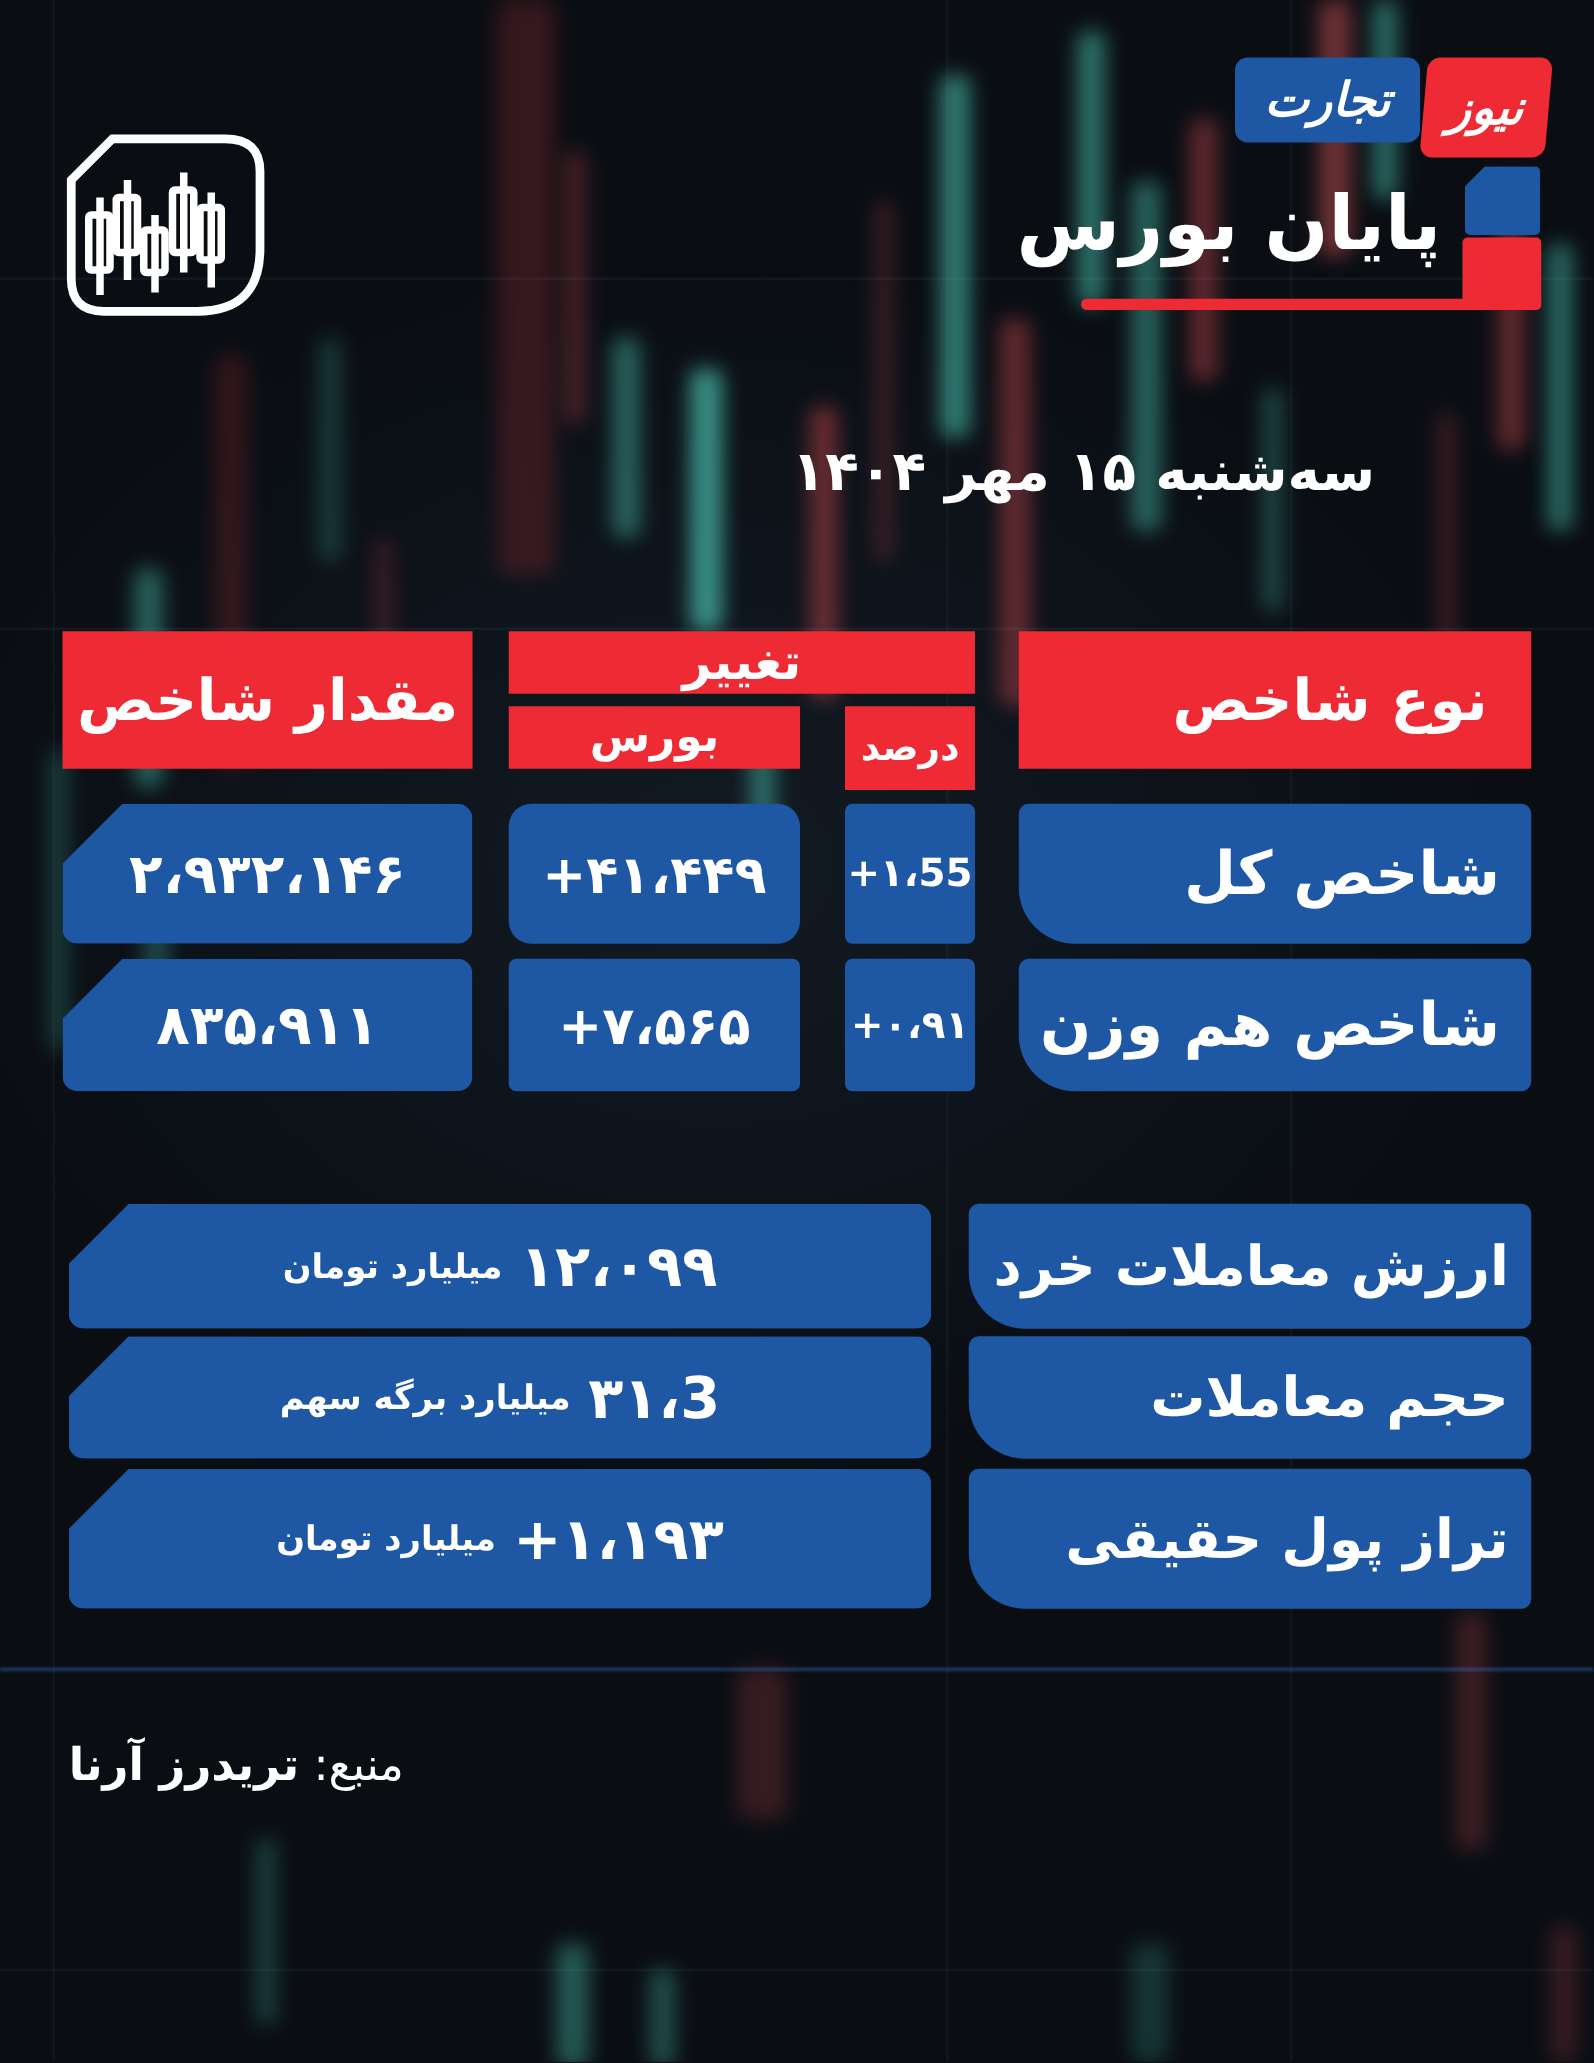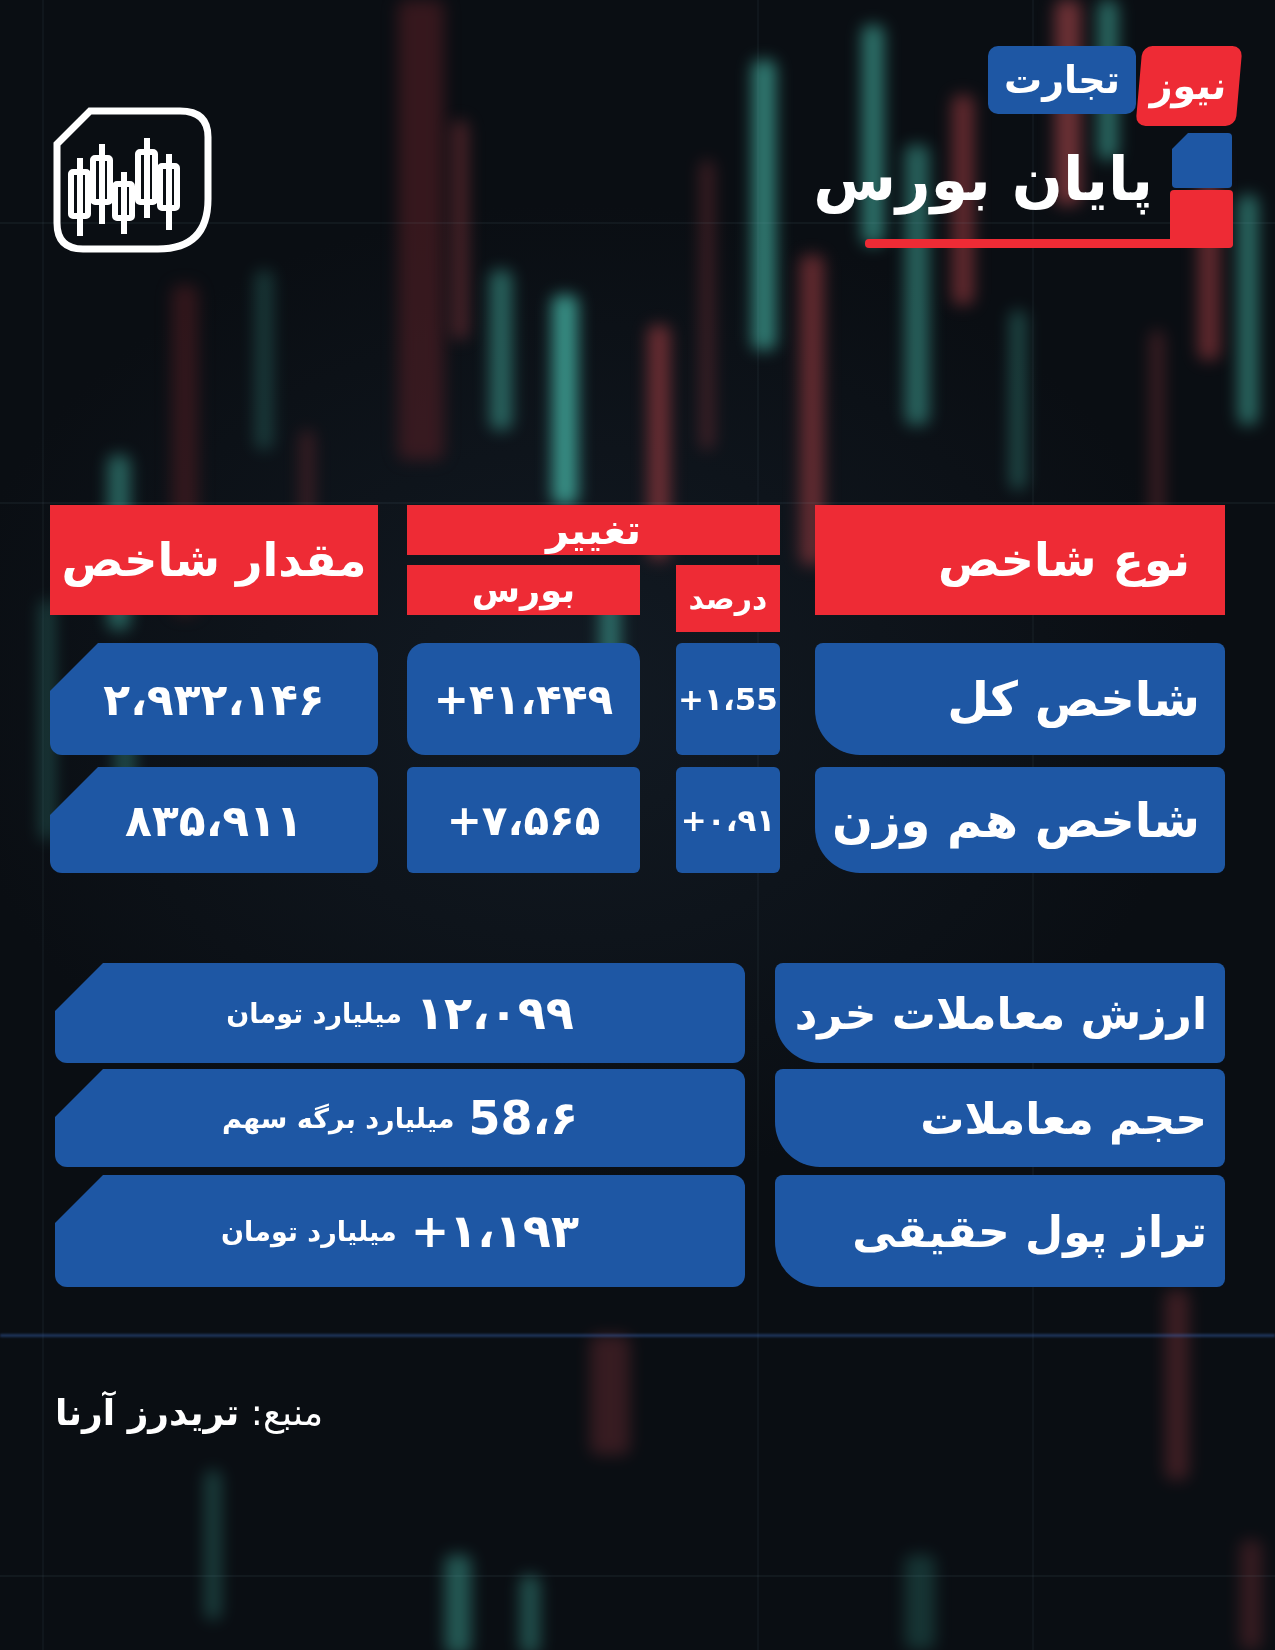--- a/index.html
+++ b/index.html
@@ -19,21 +19,21 @@
   #bg { position:absolute; inset:0; }
   #bg span { position:absolute; border-radius:8px; filter:blur(8px); }
   .gridline { position:absolute; background:rgba(130,170,190,0.07); }
   .gridline.h { left:0; width:1275px; height:2px; }
   .gridline.v { top:0; height:1650px; width:2px; background:rgba(130,170,190,0.05); }
   .blueline { position:absolute; left:0; width:1275px; height:3px; top:1334px;
               background:rgba(60,110,200,0.40); filter:blur(1px); }
 
   
   .brand { position:absolute; left:988px; top:46px; width:252px; height:82px;
-           display:flex; flex-direction:row-reverse; gap:3px; align-items:flex-start; }
+           display:flex; flex-direction:row-reverse; gap:3px; align-items:flex-start;font-style:italic; }
   .brand-part { display:flex; align-items:center; justify-content:center;
                 font-weight:700; font-size:38px; color:#fff; }
   .brand-blue { background:var(--blue); width:148px; height:68px; border-radius:10px; }
   .brand-red  { background:var(--red);  width:100px; height:80px; border-radius:10px;
                 transform:skewX(-5deg); }
   .page-title { position:absolute; right:122px; top:144px; font-size:60px; font-weight:700;
                 letter-spacing:-1px; white-space:nowrap; }
   .title-sq-blue { position:absolute; left:1172px; top:133px; width:60px; height:55px;
                    background:var(--blue);
                    clip-path:polygon(16px 0, 100% 0, 100% 100%, 0 100%, 0 16px);
@@ -150,20 +150,21 @@
   <div class="brand">
     <div class="brand-part brand-blue">تجارت</div>
     <div class="brand-part brand-red">نیوز</div>
   </div>
 
   <div class="title-sq-blue"></div>
   <div class="title-sq-red"></div>
   <h1 class="page-title">پایان بورس</h1>
   <div class="title-underline"></div>
 
+  <div class="date-line">سه‌شنبه ۱۵ مهر ۱۴۰۴</div>
 
   <div class="box red-box hdr-value">مقدار شاخص</div>
   <div class="box red-box hdr-change">تغییر</div>
   <div class="box red-box hdr-amount">بورس</div>
   <div class="box red-box hdr-percent">درصد</div>
   <div class="box red-box hdr-type">نوع شاخص</div>
 
   <div class="box blue-box chamfer r1 cell-value">
       <span class="num">۲،۹۳۲،۱۴۶</span>
     </div>
@@ -186,21 +187,21 @@
     </div>
   <div class="box blue-box tail right-al r2 cell-label">شاخص هم وزن</div>
 
   <div class="box blue-box chamfer s1 stat-value">
     <span class="num stat-num">۱۲،۰۹۹</span>
     <span class="stat-unit">میلیارد تومان</span>
   </div>
   <div class="box blue-box tail s1 stat-label">ارزش معاملات خرد</div>
 
   <div class="box blue-box chamfer s2 stat-value">
-    <span class="num stat-num">58،۶</span>
+    <span class="num stat-num">۳۱،3</span>
     <span class="stat-unit">میلیارد برگه سهم</span>
   </div>
   <div class="box blue-box tail s2 stat-label">حجم معاملات</div>
 
   <div class="box blue-box chamfer s3 stat-value">
     <span class="num stat-num">+۱،۱۹۳</span>
     <span class="stat-unit">میلیارد تومان</span>
   </div>
   <div class="box blue-box tail s3 stat-label">تراز پول حقیقی</div>
 

